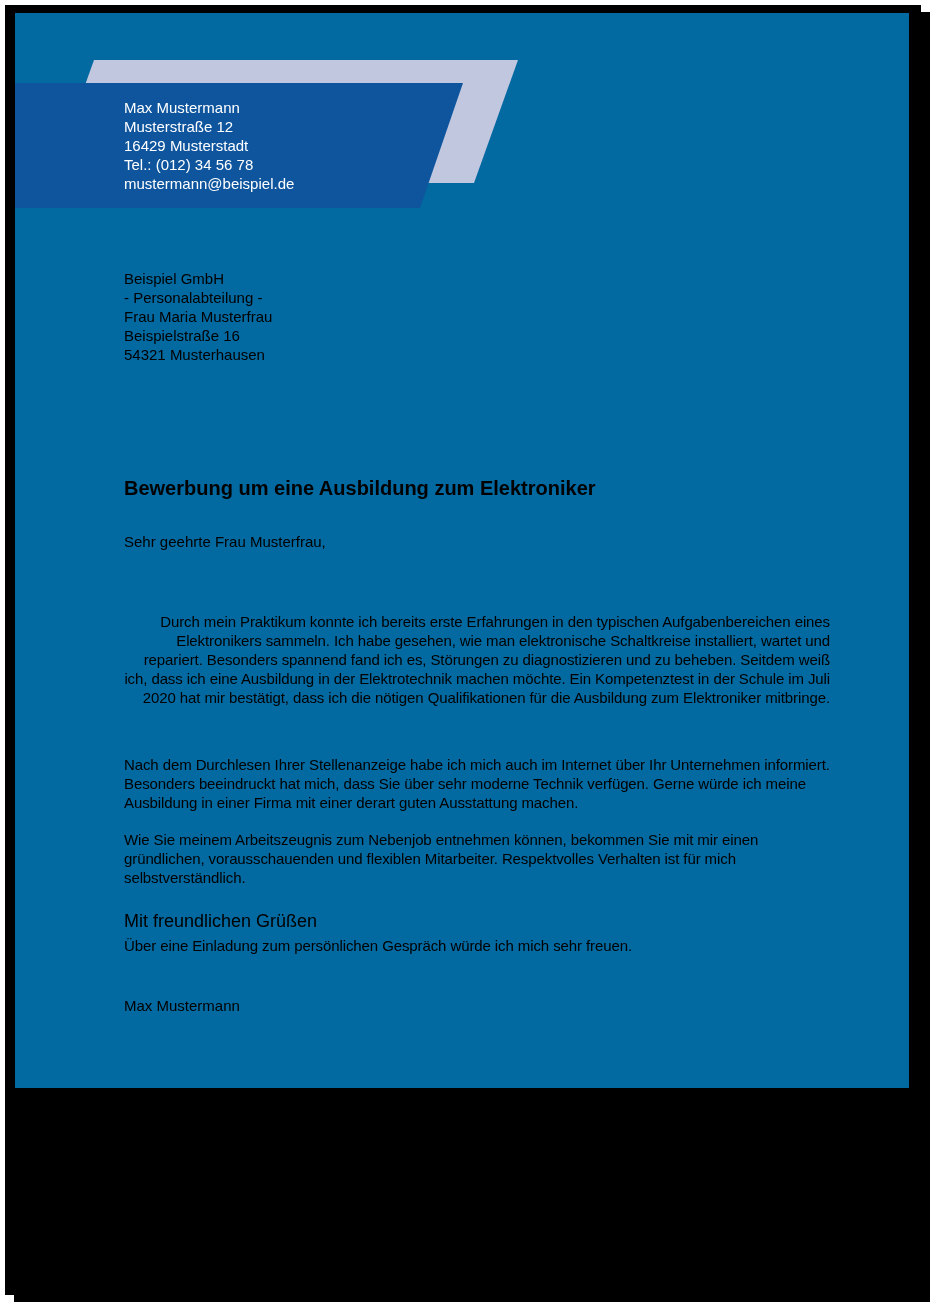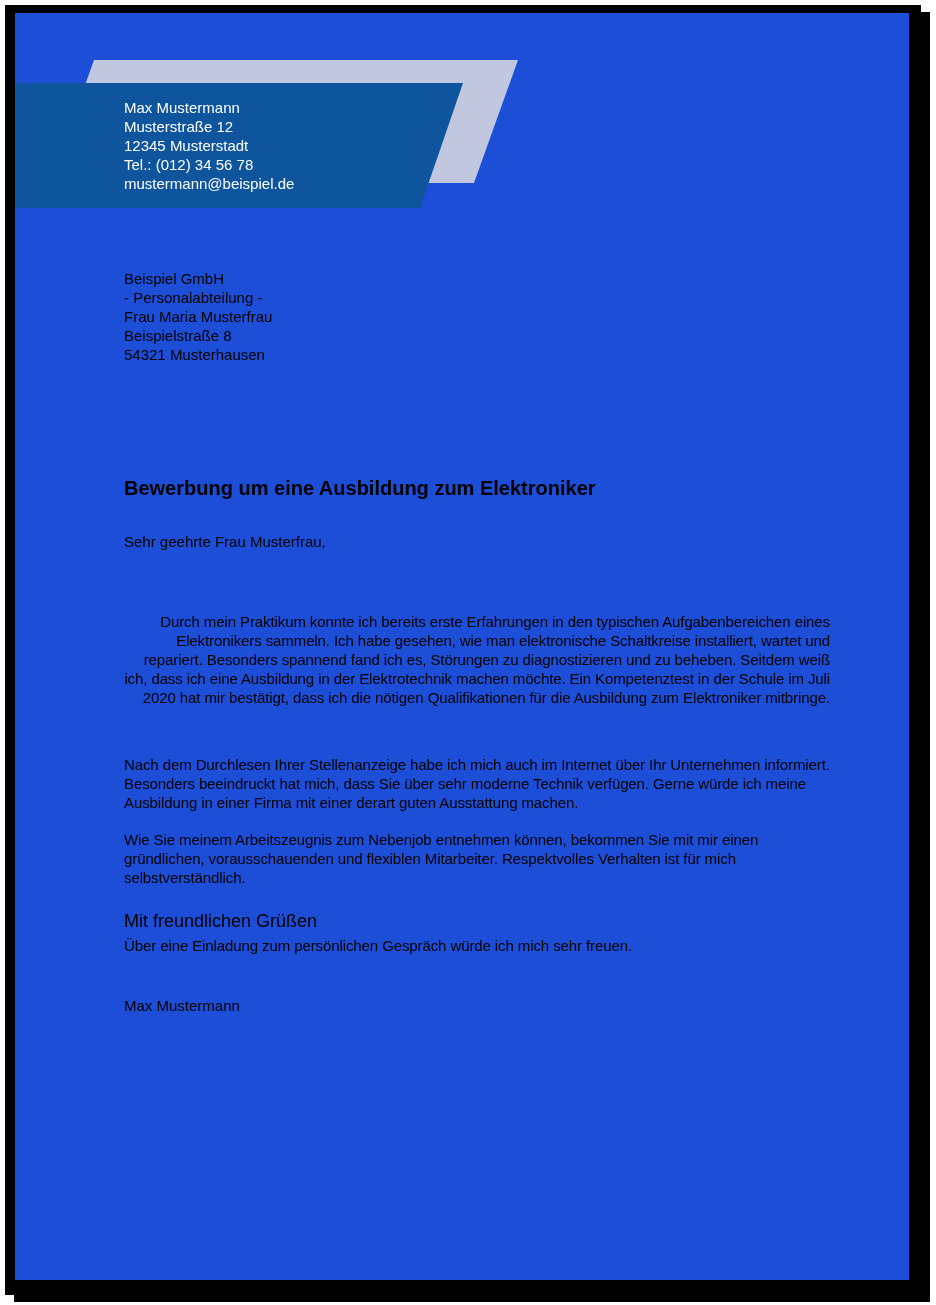--- a/index.html
+++ b/index.html
@@ -23,22 +23,22 @@
   }
   .frame {
     position: absolute;
     left: 5px; top: 5px;
     width: 916px; height: 1290px;
     background: #000000;
   }
   .page {
     position: absolute;
     left: 15px; top: 13px;
-    width: 894px; height: 1267px;
-    background: #1d4ed8;
+    width: 894px; height: 1075px;
+    background: #0369a1;
   }
   .shape {
     position: absolute;
     inset: 0;
     pointer-events: none;
   }
   .shape-lavender {
     clip-path: polygon(79px 47px, 503px 47px, 459px 170px, 35px 170px);
   }
   .shape-blue {
@@ -98,30 +98,30 @@
   <div class="frame"></div>
 
   <div class="page">
 
     <div class="shape shape-lavender" style="background: rgb(193, 199, 222);"></div>
     <div class="shape shape-blue" style="background: rgb(14, 85, 158);"></div>
 
     <div class="block sender-block">
       <div class="textline">Max Mustermann</div>
       <div class="textline">Musterstraße 12</div>
-      <div class="textline">12345 Musterstadt</div>
+      <div class="textline">16429 Musterstadt</div>
       <div class="textline">Tel.: (012) 34 56 78</div>
       <div class="textline">mustermann@beispiel.de</div>
     </div>
 
     <div class="block recipient-block">
       <div class="textline">Beispiel GmbH</div>
       <div class="textline">- Personalabteilung -</div>
       <div class="textline">Frau Maria Musterfrau</div>
-      <div class="textline">Beispielstraße 8</div>
+      <div class="textline">Beispielstraße 16</div>
       <div class="textline">54321 Musterhausen</div>
     </div>
 
 
     <div class="block subject-line">Bewerbung um eine Ausbildung zum Elektroniker</div>
 
     <div class="block salutation-line">Sehr geehrte Frau Musterfrau,</div>
 
     <div class="block para para-2">Durch mein Praktikum konnte ich bereits erste Erfahrungen in den typischen Aufgabenbereichen eines Elektronikers sammeln. Ich habe gesehen, wie man elektronische Schaltkreise installiert, wartet und repariert. Besonders spannend fand ich es, Störungen zu diagnostizieren und zu beheben. Seitdem weiß ich, dass ich eine Ausbildung in der Elektrotechnik machen möchte. Ein Kompetenztest in der Schule im Juli 2020 hat mir bestätigt, dass ich die nötigen Qualifikationen für die Ausbildung zum Elektroniker mitbringe.</div>
     <div class="block para para-4">Wie Sie meinem Arbeitszeugnis zum Nebenjob entnehmen können, bekommen Sie mit mir einen gründlichen, vorausschauenden und flexiblen Mitarbeiter. Respektvolles Verhalten ist für mich selbstverständlich.</div>

